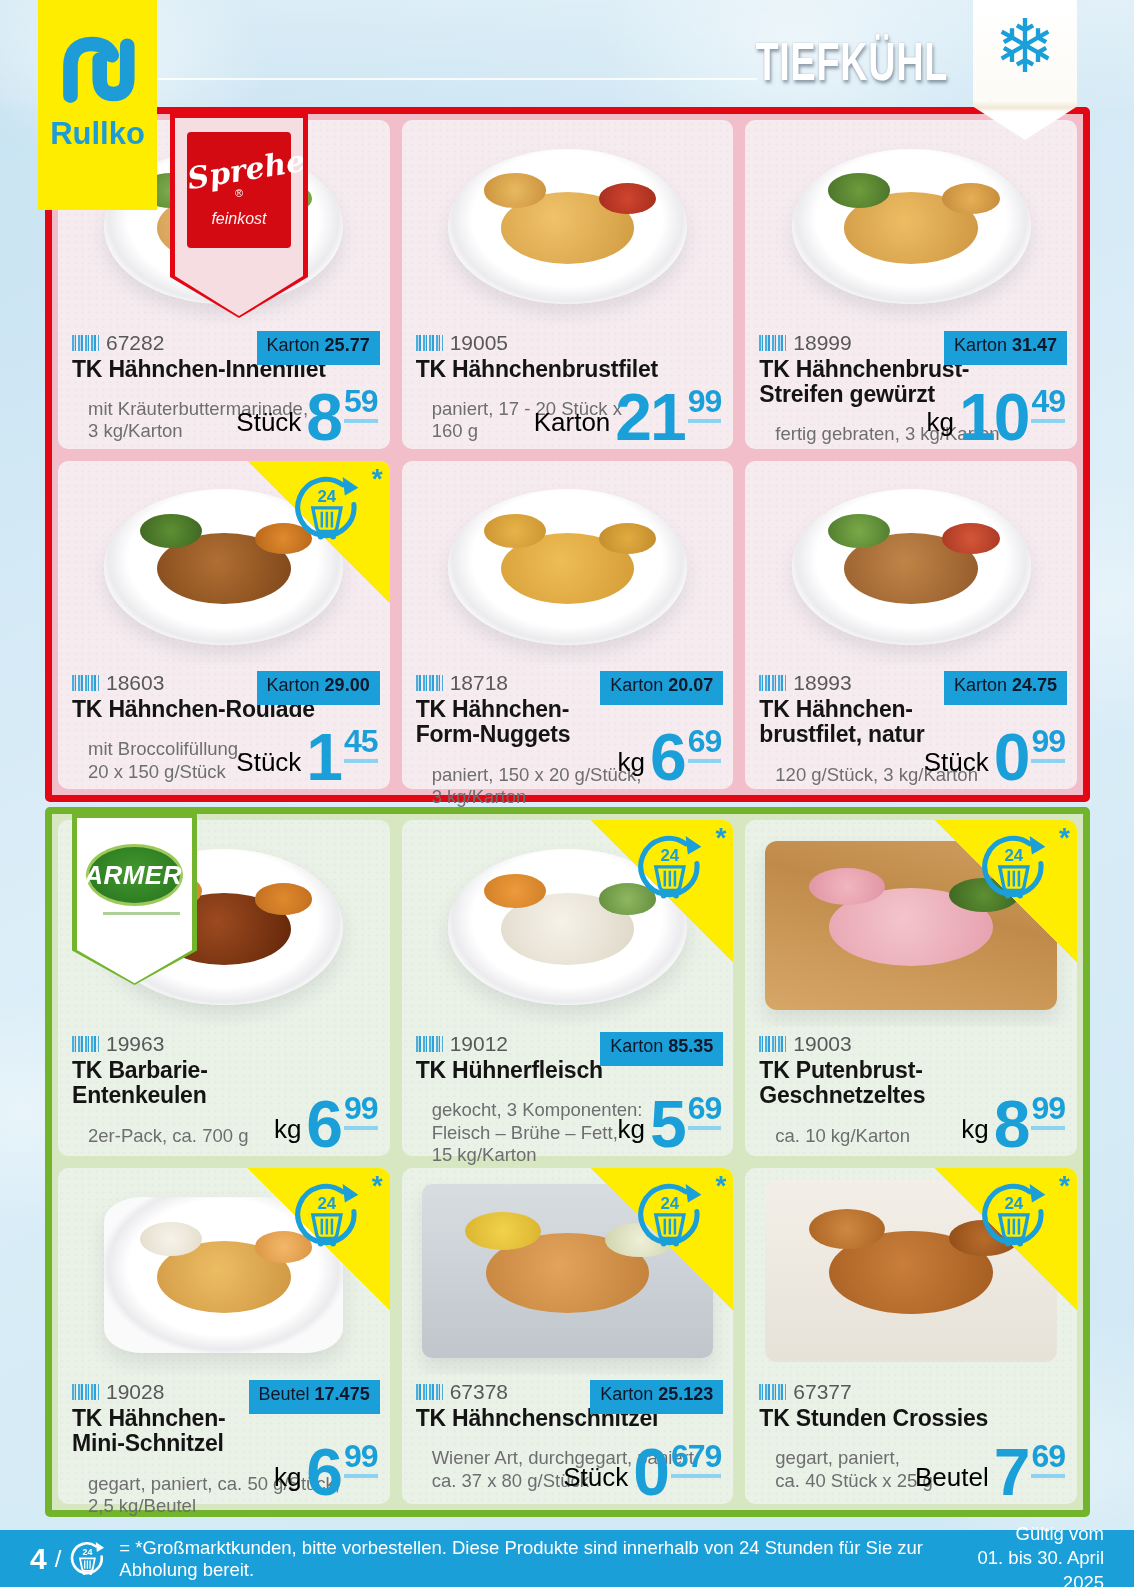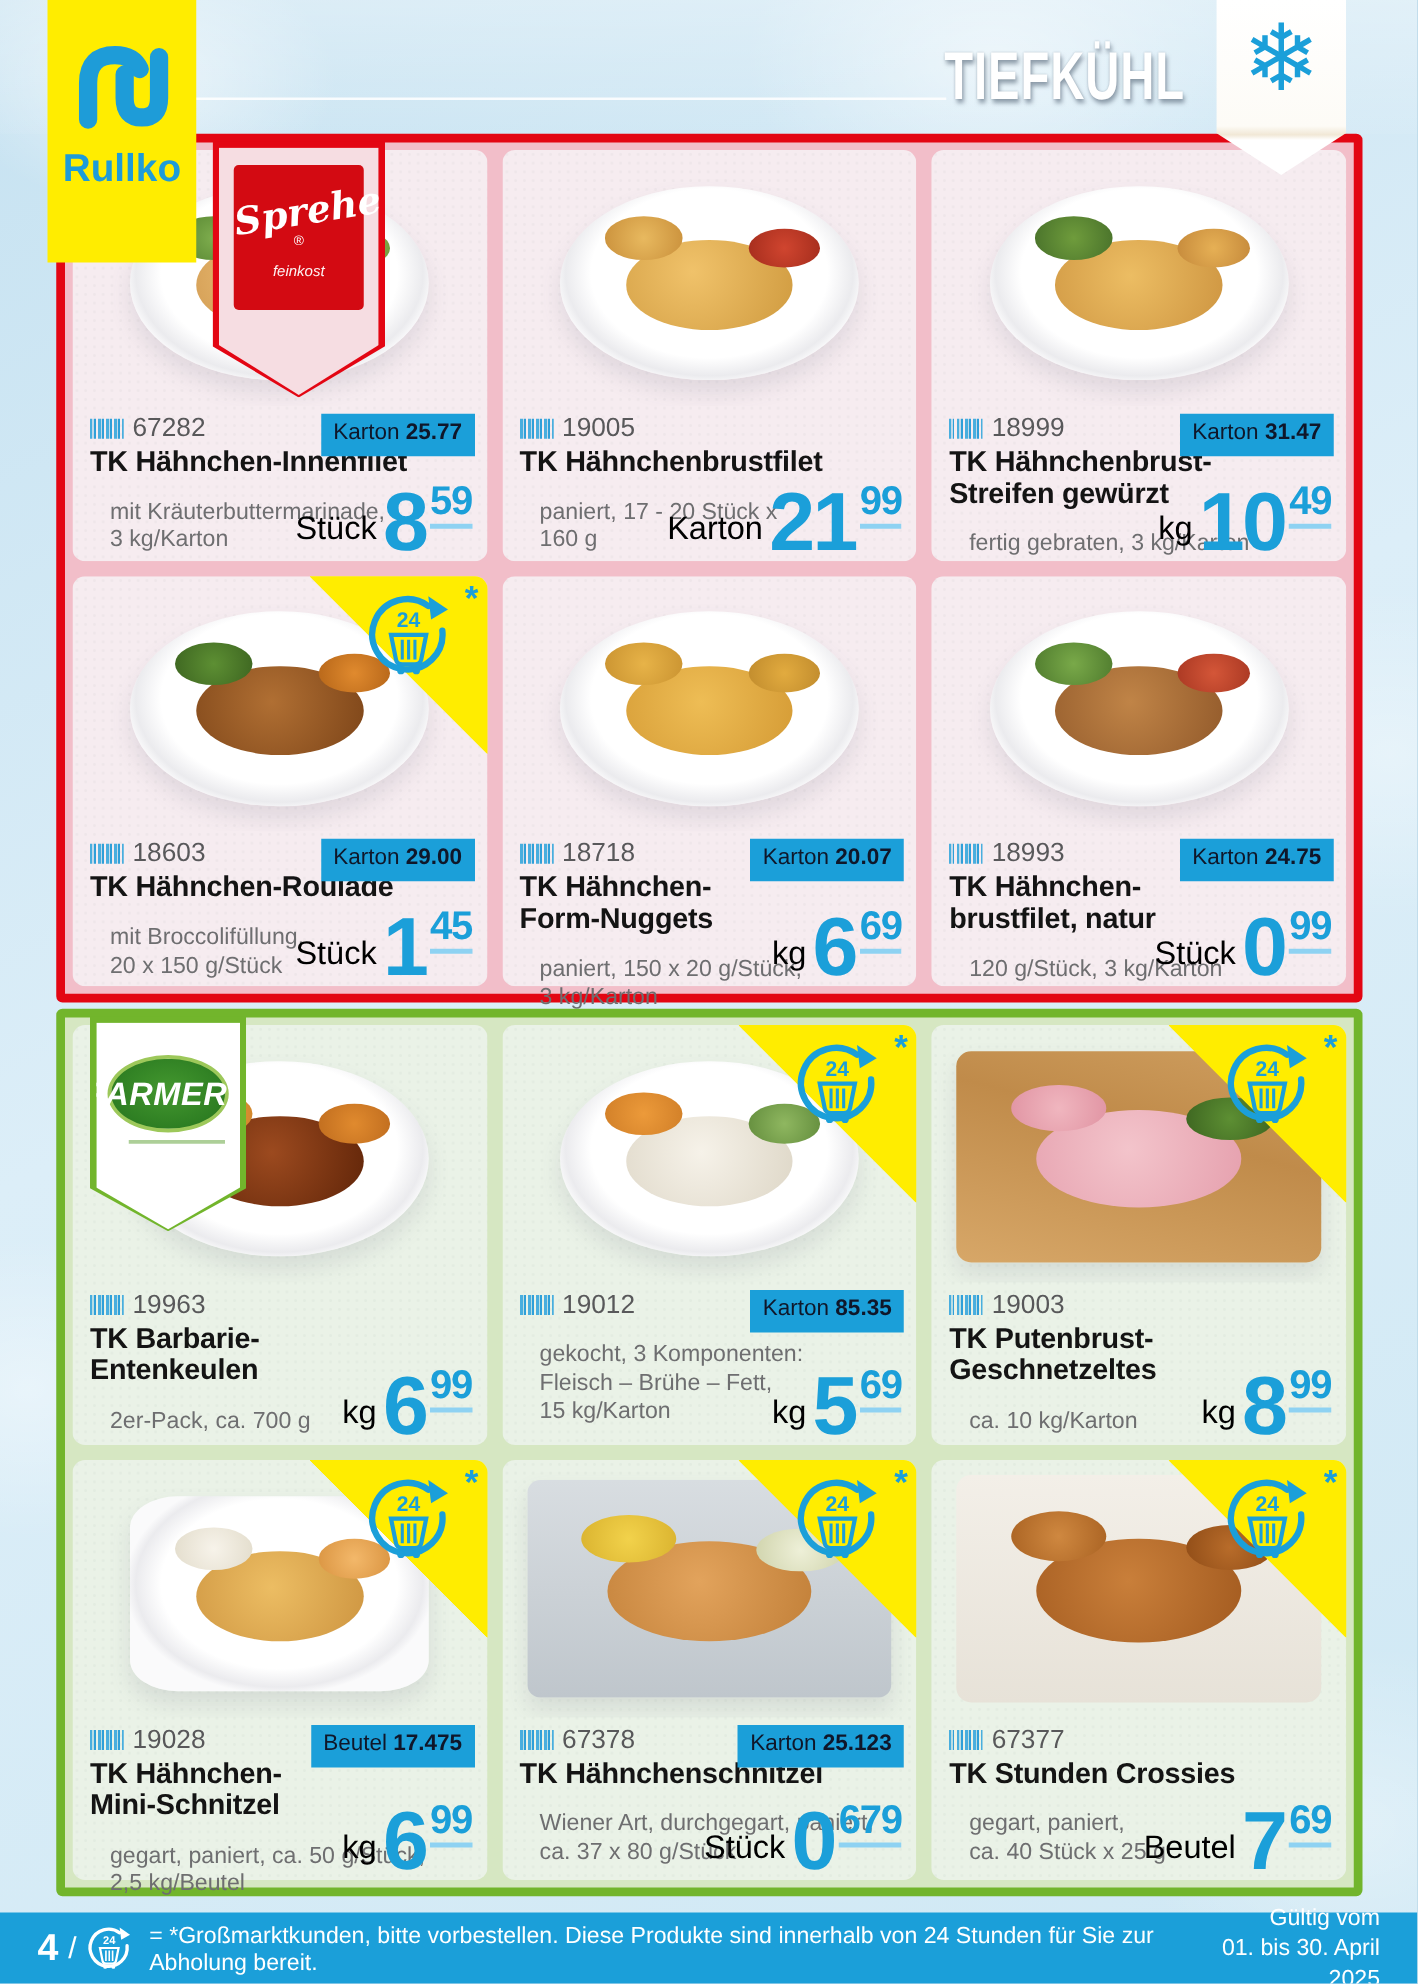--- a/index.html
+++ b/index.html
@@ -121,21 +121,21 @@
   .pennant{position:absolute;top:-7px;z-index:4;clip-path:polygon(0 0,100% 0,100% 80%,50% 100%,0 80%);}
   .pennant-in{position:absolute;left:5px;right:5px;top:5px;bottom:0;
       clip-path:polygon(0 0,100% 0,100% 79%,50% 99%,0 79%);}
   .sprehe{left:112px;width:138px;height:205px;background:#e30613;}
   .sprehe .pennant-in{background:#f6dde2;}
   .sprehe-box{position:absolute;left:12px;right:12px;top:14px;height:116px;background:#d30a12;
       border-radius:4px;color:#fff;text-align:center;}
   .sprehe-name{font-family:"DejaVu Serif",serif;font-style:italic;font-weight:bold;font-size:30px;
       display:inline-block;transform:rotate(-9deg);margin-top:20px;}
   .sprehe-reg{font-size:11px;vertical-align:top;}
-  .sprehe-sub{display:block;font-size:12px;font-style:italic;margin-top:5px;opacity:.95;}
+  .sprehe-sub{display:block;font-size:16px;font-style:italic;margin-top:5px;opacity:.95;}
   .farmers{left:14px;width:125px;height:172px;background:#72b52c;}
   .farmers .pennant-in{background:#fff;}
   .farmers-oval{position:absolute;left:9px;right:9px;top:26px;height:56px;border-radius:50%;
       background:radial-gradient(ellipse at 50% 45%,#44982f,#2d7d22 72%);
       display:flex;align-items:center;justify-content:center;color:#fff;font-weight:bold;font-style:italic;
       font-size:26px;letter-spacing:.5px;border:3px solid #9dc85a;}
   .farmers-line{position:absolute;left:26px;right:12px;top:94px;height:3px;background:#6aa844;opacity:.55;}
 
   
   .footer{position:absolute;left:0;right:0;bottom:0;height:57px;background:#1b9fd9;color:#fff;
@@ -391,20 +391,21 @@
             <i class="f f2"></i>
             <i class="f f3"></i>
           </div>
         </div>
       <div class="info">
         <div class="pack-badge"><span>Karton</span>&nbsp;<b>85.35</b></div>
         <div class="art">
             <span class="bc"></span>
             <span class="art-no">19012</span>
           </div>
+        <h3 class="title pre">TK Hühnerfleisch</h3>
         <p class="desc pre">gekocht, 3 Komponenten:
 Fleisch – Brühe – Fett,
 15 kg/Karton</p>
         <div class="price-row">
           <span class="unit">kg</span>
           <span class="euros">5</span>
           <span class="cents-wrap"><span class="cents">69</span></span>
         </div>
       </div>
     </article>

